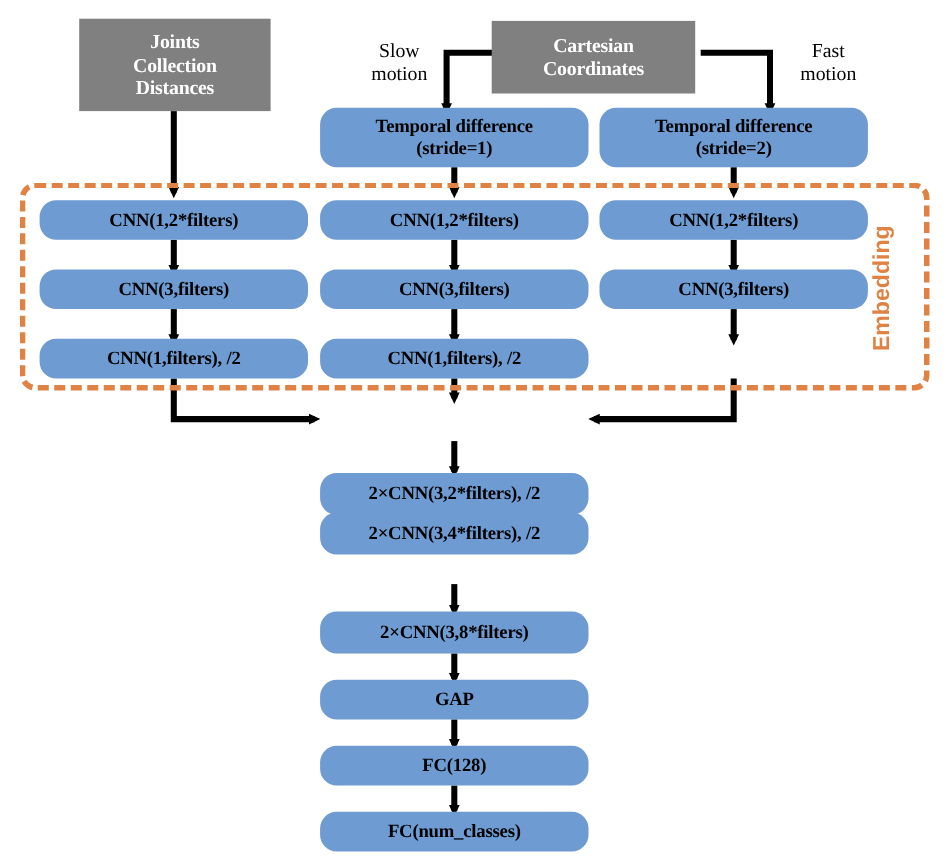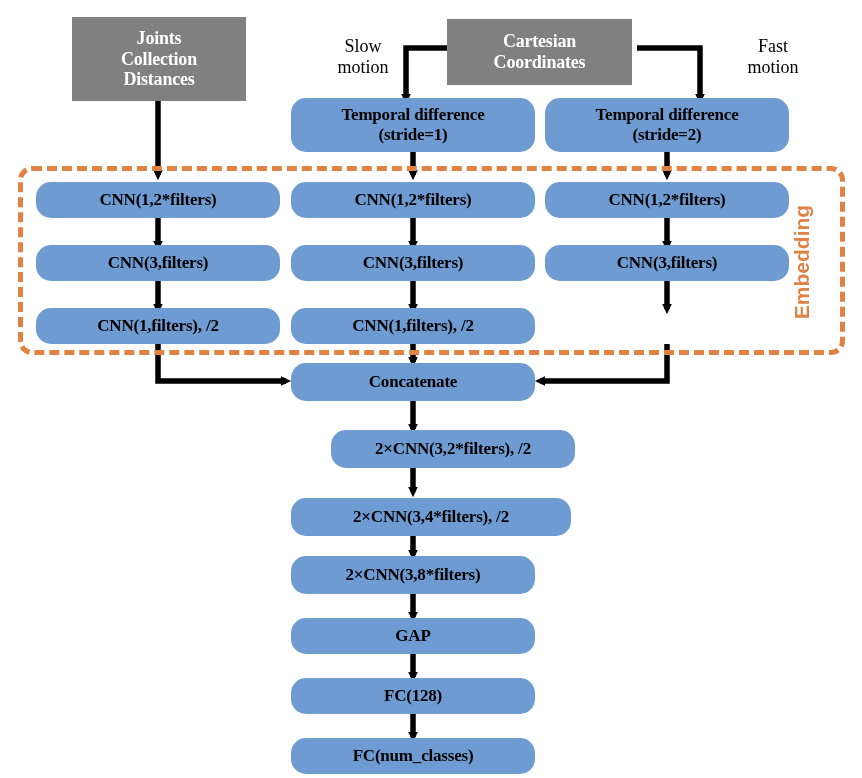--- a/index.html
+++ b/index.html
@@ -135,21 +135,21 @@
   </div>
 
   <div class="node gray" style="left:72px; top:17px; width:174px; height:84px;">
     <span style="white-space:pre-line;">Joints
 Collection
 Distances</span>
   </div>
 
   <div class="caption" style="left:316px; top:36px; width:94px; white-space:pre-line;">Slow
 motion</div>
-  <div class="caption" style="left:726px; top:36px; width:94px; white-space:pre-line;">Fast
+  <div class="caption" style="left:706px; top:36px; width:94px; white-space:pre-line;">Fast
 motion</div>
 
   <div class="node blue" style="left:291px; top:98px; width:244px; height:54px;">
     <span style="white-space:pre-line;">Temporal difference
 (stride=1)</span>
   </div>
   <div class="node blue" style="left:545px; top:98px; width:244px; height:54px;">
     <span style="white-space:pre-line;">Temporal difference
 (stride=2)</span>
   </div>
@@ -174,27 +174,24 @@
     <span>CNN(1,filters), /2</span>
   </div>
 
   <div class="node blue" style="left:545px; top:182px; width:244px; height:36px;">
     <span>CNN(1,2*filters)</span>
   </div>
   <div class="node blue" style="left:545px; top:245px; width:244px; height:36px;">
     <span>CNN(3,filters)</span>
   </div>
 
-  <div class="node blue" style="left:291px; top:363px; width:244px; height:38px;">
-    <span>Concatenate</span>
-  </div>
-  <div class="node blue" style="left:291px; top:430px; width:244px; height:38px;margin-left:40px;">
+  <div class="node blue" style="left:291px; top:430px; width:244px; height:38px;">
     <span>2×CNN(3,2*filters), /2</span>
   </div>
-  <div class="node blue" style="left:291px; top:498px; width:280px; height:38px;">
+  <div class="node blue" style="left:291px; top:466px; width:244px; height:38px;">
     <span>2×CNN(3,4*filters), /2</span>
   </div>
   <div class="node blue" style="left:291px; top:556px; width:244px; height:38px;justify-content:center;">
     <span>2×CNN(3,8*filters)</span>
   </div>
   <div class="node blue" style="left:291px; top:618px; width:244px; height:36px;">
     <span>GAP</span>
   </div>
   <div class="node blue" style="left:291px; top:678px; width:244px; height:36px;">
     <span>FC(128)</span>

